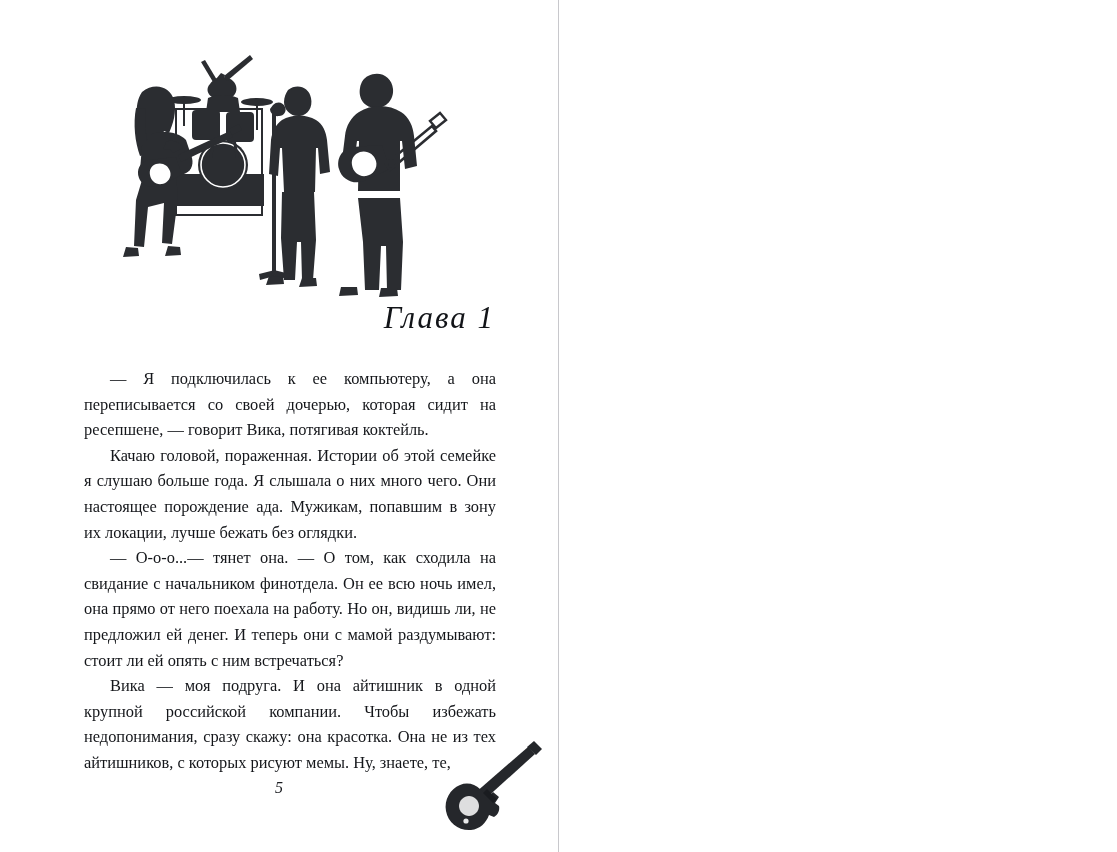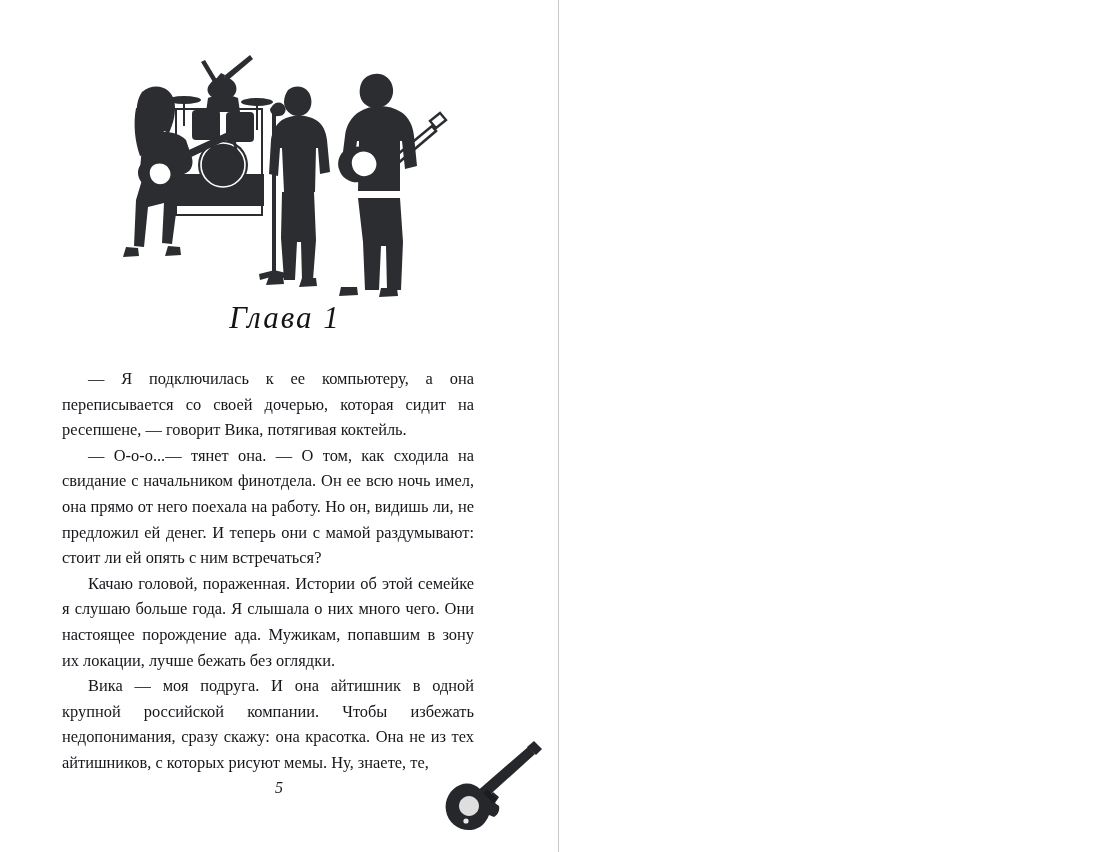--- a/index.html
+++ b/index.html
@@ -54,35 +54,35 @@
   #chapter-title {
     position: absolute;
     left: 75px;
     top: 300px;
     width: 420px;
     font-family: "Liberation Serif", "DejaVu Serif", serif;
     font-style: italic;
     font-size: 31px;
     letter-spacing: 2px;
     color: #121418;
-    text-align: center;
+    text-align: right;
   }
 
   
   .body-col {
     position: absolute;
     font-size: 16.4px;
     line-height: 25.6px;
     text-align: justify;
     text-justify: inter-word;
     hyphens: manual;
     color: #14161a;
   }
   #left-body {
-    left: 62px;
+    left: 84px;
     top: 366px;
     width: 412px;
   }
   .body-col p {
     margin: 0;
     text-indent: 26px;
   }
   .body-col p:last-child { text-align: justify; }
 
   
@@ -173,22 +173,22 @@
           <path d="M274 112 l46 -38 4 5 -46 39 z" fill="none" stroke="#2b2d31" stroke-width="2.6"></path>
           <path d="M318 69 l10 -8 6 7 -10 8 z" fill="none" stroke="#2b2d31" stroke-width="2.4"></path>
         </g>
       </svg>
     </div>
 
     <div id="chapter-title">Глава  1</div>
 
     <div class="body-col" id="left-body">
       <p>— Я подключилась к ее компьютеру, а она переписывается со своей дочерью, которая сидит на ресепшене, — говорит Вика, потягивая коктейль.</p>
+      <p>Качаю головой, пораженная. Истории об этой семейке я слушаю больше года. Я слышала о них много чего. Они настоящее порождение ада. Мужикам, попавшим в зону их локации, лучше бежать без оглядки.</p>
       <p>— О-о-о...— тянет она. — О том, как сходила на свидание с начальником финотдела. Он ее всю ночь имел, она прямо от него поехала на работу. Но он, видишь ли, не предложил ей денег. И теперь они с мамой раздумывают: стоит ли ей опять с ним встречаться?</p>
-      <p>Качаю головой, пораженная. Истории об этой семейке я слушаю больше года. Я слышала о них много чего. Они настоящее порождение ада. Мужикам, попавшим в зону их локации, лучше бежать без оглядки.</p>
       <p>Вика — моя подруга. И она айтишник в одной крупной российской компании. Чтобы избежать недопонимания, сразу скажу: она красотка. Она не из тех айтишников, с которых рисуют мемы. Ну, знаете, те,</p>
     </div>
 
     <div class="folio" id="folio-left">5</div>
 
     <div id="guitar-ornament">
       <svg viewBox="0 0 108 96" xmlns="http://www.w3.org/2000/svg" aria-hidden="true">
         <g fill="#25272b">
           <path d="M96 4 l8 8 -6 6 -9 -8 z"></path>
           <path d="M90 10 l7 7 -52 47 -8 -8 z"></path>

